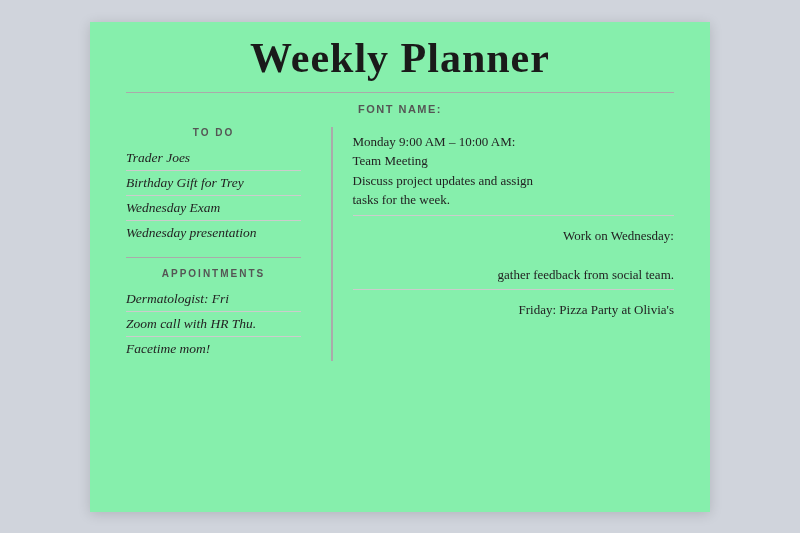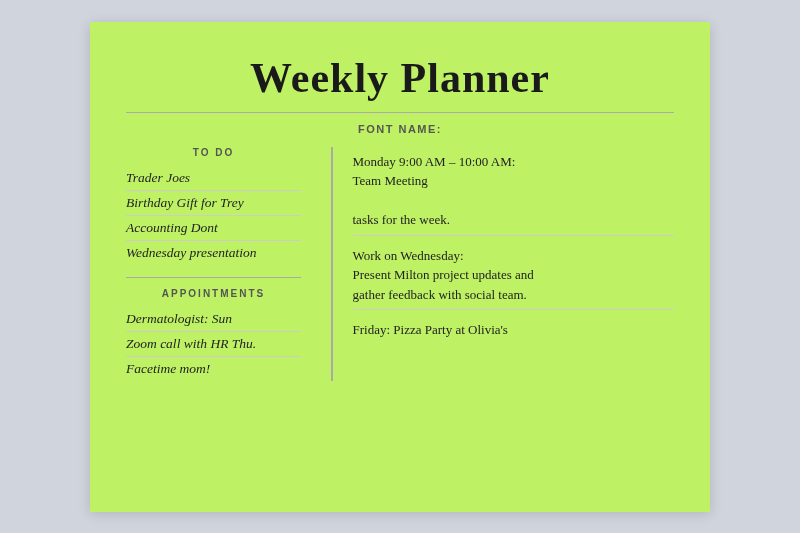--- a/index.html
+++ b/index.html
@@ -8,24 +8,24 @@
       background-color: #d0d4dc;
       display: flex;
       justify-content: center;
       align-items: center;
       min-height: 533px;
       width: 800px;
       font-family: Arial, sans-serif;
     }
 
     .planner-card {
-      background: #bef264;
+      background: #86efac;
       width: 620px;
       min-height: 490px;
-      padding: 32px 36px 28px 36px;
+      padding: 12px 36px 28px 36px;
       box-shadow: 0 2px 12px rgba(0,0,0,0.15);
     }
 
     .title-section {
       text-align: center;
       margin-bottom: 10px;
     }
 
     .main-title {
       font-family: 'Arial Black', 'Arial', sans-serif;
@@ -150,20 +150,21 @@
       font-family: Georgia, serif;
       line-height: 1.5;
     }
 
     .note-item:last-child {
       border-bottom: none;
     }
 
     .note-item.spacer-top {
       padding-top: 10px;
+      text-align: right;
     }
   </style>
 </head>
 <body>
 
 <div class="planner-card">
 
   <div class="title-section">
     <div class="main-title">Weekly Planner</div>
   </div>
@@ -174,49 +175,49 @@
     <span class="font-name-label">FONT NAME:</span>
   </div>
 
   <div class="content-row">
 
     <div class="left-col">
       <div class="section-header">TO DO</div>
       <ul class="todo-list">
         <li>Trader Joes</li>
         <li>Birthday Gift for Trey</li>
-        <li>Accounting Dont</li>
+        <li>Wednesday Exam</li>
         <li>Wednesday presentation</li>
       </ul>
 
       <hr class="section-divider">
 
       <div class="section-header">APPOINTMENTS</div>
       <ul class="appointments-list">
-        <li>Dermatologist: Sun</li>
+        <li>Dermatologist: Fri</li>
         <li>Zoom call with HR Thu.</li>
         <li>Facetime mom!</li>
       </ul>
     </div>
 
     <div class="divider-vertical"></div>
 
     <div class="right-col">
 
       <div class="note-item">
         <span>Monday 9:00 AM – 10:00 AM:</span><br>
         <span>Team Meeting</span><br>
-        <br>
+        <span>Discuss project updates and assign</span><br>
         <span>tasks for the week.</span>
       </div>
 
       <div class="note-item spacer-top">
         <span>Work on Wednesday:</span><br>
-        <span>Present Milton project updates and</span><br>
-        <span>gather feedback with social team.</span>
+        <br>
+        <span>gather feedback from social team.</span>
       </div>
 
       <div class="note-item spacer-top">
         <span>Friday: Pizza Party at Olivia's</span><br>
       </div>
 
     </div>
   </div>
 </div>
 

